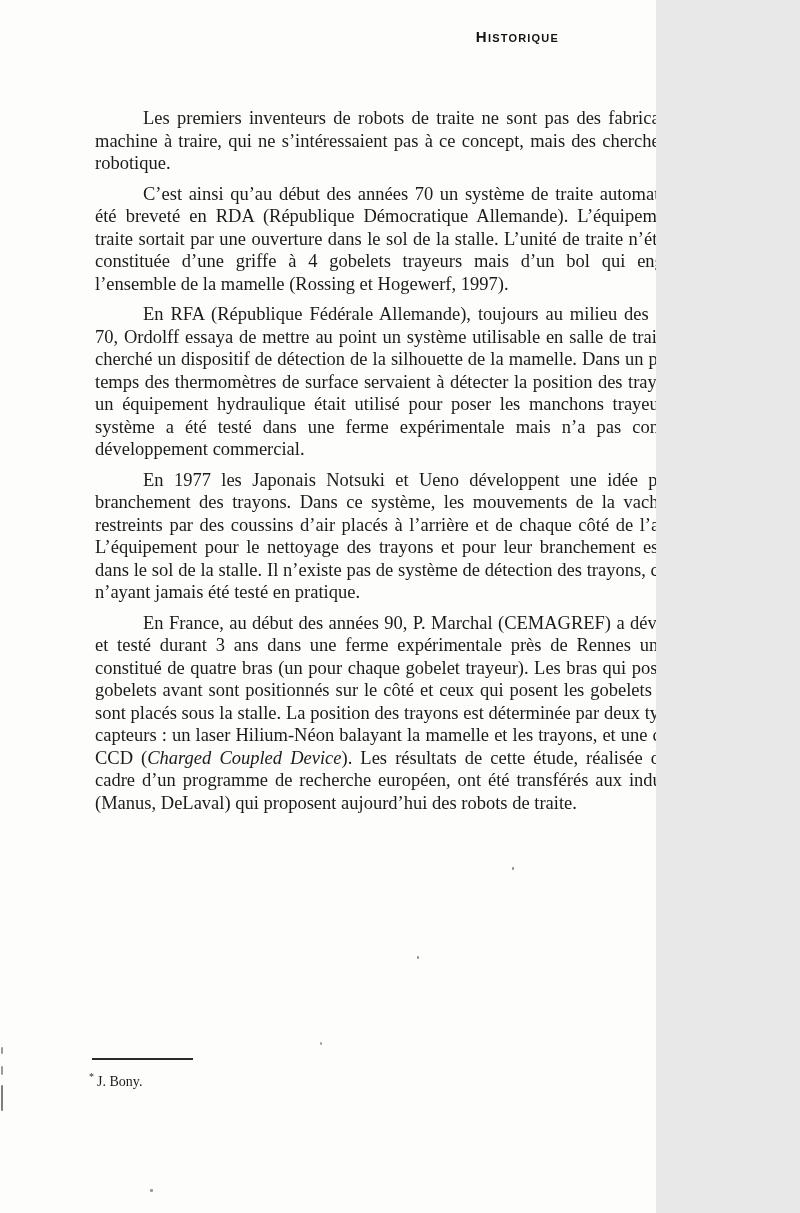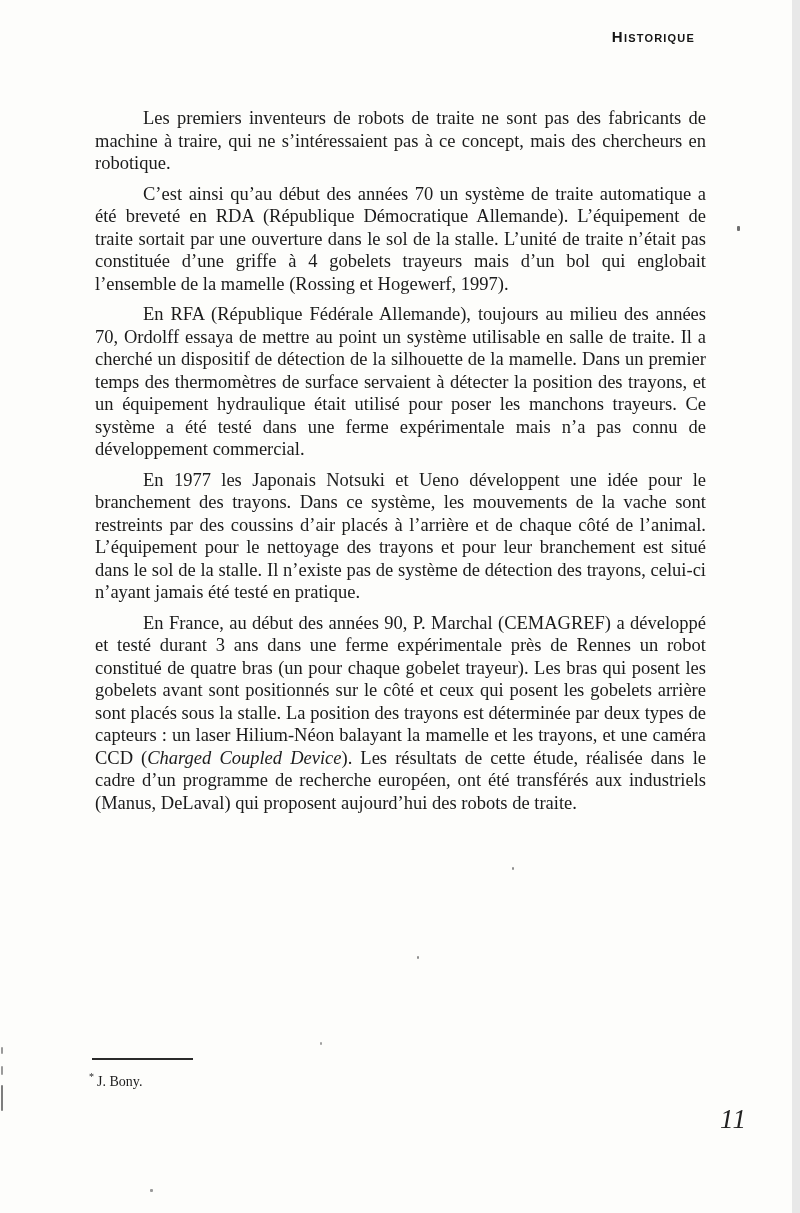--- a/index.html
+++ b/index.html
@@ -1,18 +1,18 @@
 <!DOCTYPE html>
 <html lang="fr"><head>
 <meta charset="utf-8">
 <style>
   html, body { margin: 0; padding: 0; background: #e8e8e8; }
   .page {
     position: relative;
-    width: 792px;
+    width: 656px;
     height: 1213px;
     background: #fdfdfb;
     overflow: hidden;
     color: #1b1b1b;
     font-family: "Liberation Serif", serif;
   }
   .running-head {
     position: absolute;
     top: 28px;
     right: 97px;

